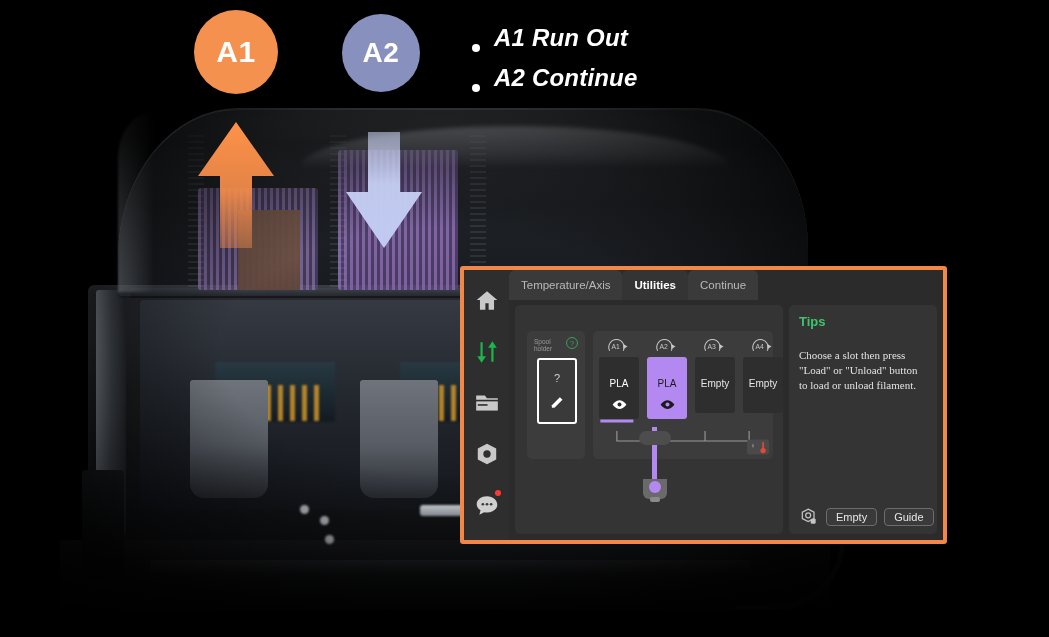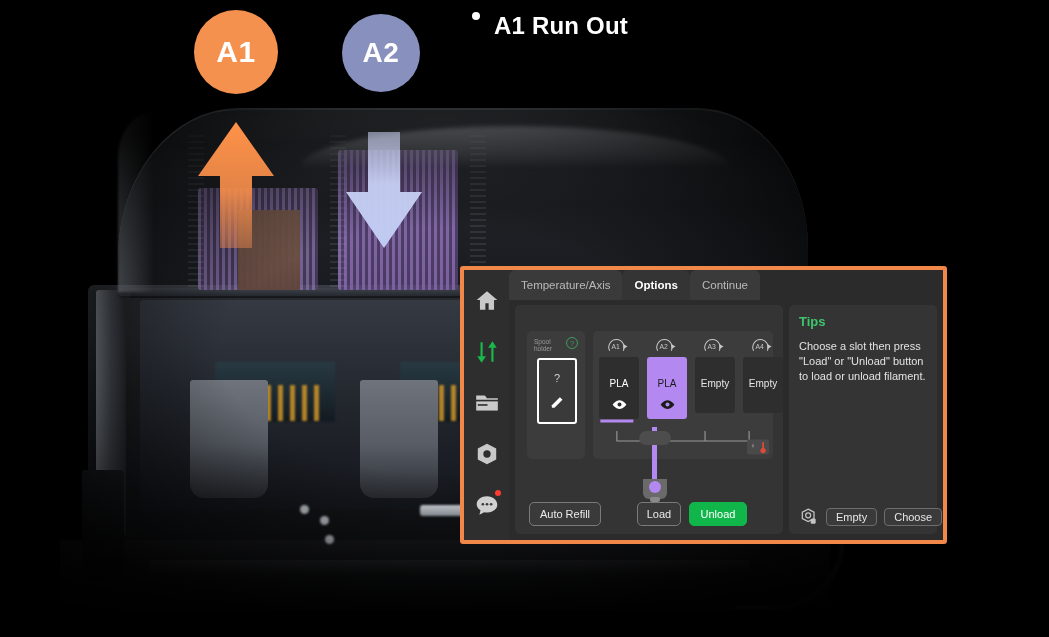--- a/index.html
+++ b/index.html
@@ -126,21 +126,21 @@
   
   .badge {
     position: absolute; border-radius: 50%;
     display: flex; align-items: center; justify-content: center;
     color: #fff; font-weight: bold; letter-spacing: .5px;
   }
   .badge-a1 { left: 194px; top: 10px; width: 84px; height: 84px; background: #f4914e; font-size: 30px; }
   .badge-a2 { left: 342px; top: 14px; width: 78px; height: 78px; background: #8891bd; font-size: 28px; }
 
   .bullets { position: absolute; left: 472px; top: 12px; width: 420px; }
-  .bullet-row { display: flex; align-items: flex-start; gap: 14px; height: 40px; }
+  .bullet-row { display: flex; align-items: flex-end; gap: 14px; height: 40px; font-style: italic; }
   .bullet-dot { width: 8px; height: 8px; border-radius: 50%; background: #fff; flex: none; }
   .bullet-text { color: #fff; font-size: 24px; font-weight: bold; letter-spacing: .2px; }
 
   
   .arrow { position: absolute; }
   .arrow svg { display: block; }
 
   
   .panel {
     position: absolute; left: 460px; top: 266px; width: 487px; height: 278px;
@@ -170,22 +170,22 @@
   .tab.plain { background: #2b2b2b; }
 
   .body { flex: 1; display: flex; gap: 6px; padding: 5px 6px 6px 6px; min-height: 0; }
   .left-pane {
     flex: 1; background: #343434; border-radius: 5px; position: relative; min-width: 0;
   }
   .right-pane {
     width: 148px; flex: none; background: #343434; border-radius: 5px;
     display: flex; flex-direction: column; padding: 9px 10px 6px 10px;
   }
-  .tips-title { color: #3ec46d; font-size: 13px; font-weight: bold; margin-bottom: 10px; }
-  .tips-body { color: #e2e2e2; font-size: 11px; line-height: 1.35; flex: 1; }
+  .tips-title { color: #3ec46d; font-size: 13px; font-weight: bold; margin-bottom: 19px; }
+  .tips-body { color: #e2e2e2; font-size: 11px; line-height: 1.35; flex: 1; font-family: Liberation Serif, serif; }
   .tips-foot { display: flex; align-items: center; gap: 7px; height: 22px; }
   .mini-btn {
     border: 1px solid #6d6d6d; border-radius: 4px; color: #e6e6e6;
     font-size: 11px; padding: 2px 9px; background: #3a3a3a; cursor: pointer;
   }
   .magnifier { width: 20px; height: 20px; cursor: pointer; }
 
   
   .ams-diagram { position: absolute; left: 12px; top: 26px; right: 10px; bottom: 6px; }
   .spool-box {
@@ -308,20 +308,24 @@
   </div>
   <div class="badge badge-a2">
     <span>A2</span>
   </div>
 
   <div class="bullets">
     <div class="bullet-row">
       <span class="bullet-dot"></span>
       <span class="bullet-text">A1 Run Out</span>
     </div>
+    <div class="bullet-row">
+      <span class="bullet-dot"></span>
+      <span class="bullet-text">A2 Continue</span>
+    </div>
   </div>
 
   <div class="panel">
 
     <div class="sidebar">
       <div class="side-ico">
         <svg viewBox="0 0 24 24" width="26" height="26">
           <path d="M12 3 2.5 11h3v9h5v-6h3v6h5v-9h3z" fill="#c9c9c9"></path>
         </svg>
       </div>
@@ -355,21 +359,21 @@
       </div>
     </div>
 
     <div class="content">
 
       <div class="tabbar">
         <div class="tab">
           <span>Temperature/Axis</span>
         </div>
         <div class="tab active">
-          <span>Options</span>
+          <span>Utilities</span>
         </div>
         <div class="tab">
           <span>Continue</span>
         </div>
       </div>
 
       <div class="body">
 
         <div class="left-pane">
           <div class="ams-diagram">
@@ -463,50 +467,39 @@
             <div class="nozzle-wrap">
               <svg viewBox="0 0 40 78" width="40" height="78">
                 <rect x="17" y="0" width="5" height="55" fill="#b388f0"></rect>
                 <rect x="4" y="4" width="32" height="14" rx="7" fill="#4d4d4d"></rect>
                 <path d="M8 52 h24 v14 a6 6 0 0 1 -6 6 h-12 a6 6 0 0 1 -6 -6 z" fill="#6a6a6a"></path>
                 <rect x="15" y="70" width="10" height="5" rx="2" fill="#8a8a8a"></rect>
                 <circle cx="20" cy="60" r="6" fill="#b388f0"></circle>
               </svg>
             </div>
 
-            <div class="btn-row">
-              <div class="btn btn-outline btn-auto">
-                <span>Auto Refill</span>
-              </div>
-              <div class="btn btn-outline btn-load">
-                <span>Load</span>
-              </div>
-              <div class="btn btn-green btn-unload">
-                <span>Unload</span>
-              </div>
-            </div>
           </div>
         </div>
 
         <div class="right-pane">
           <div class="tips-title">Tips</div>
           <div class="tips-body">Choose a slot then press "Load" or "Unload" button to load or unload filament.</div>
           <div class="tips-foot">
             <span class="magnifier">
               <svg viewBox="0 0 24 24" width="20" height="20">
                 <path d="M11 2.5 18 6.2v7.6L11 17.5 4 13.8V6.2z" fill="none" stroke="#c4c4c4" stroke-width="1.5"></path>
                 <circle cx="11" cy="10" r="3" fill="none" stroke="#c4c4c4" stroke-width="1.5"></circle>
                 <rect x="14" y="14" width="6" height="6" rx="1" fill="#c4c4c4"></rect>
               </svg>
             </span>
             <span class="mini-btn">
               <span>Empty</span>
             </span>
             <span class="mini-btn">
-              <span>Choose</span>
+              <span>Guide</span>
             </span>
           </div>
         </div>
 
       </div>
     </div>
   </div>
 </div>
 
 </body></html>

